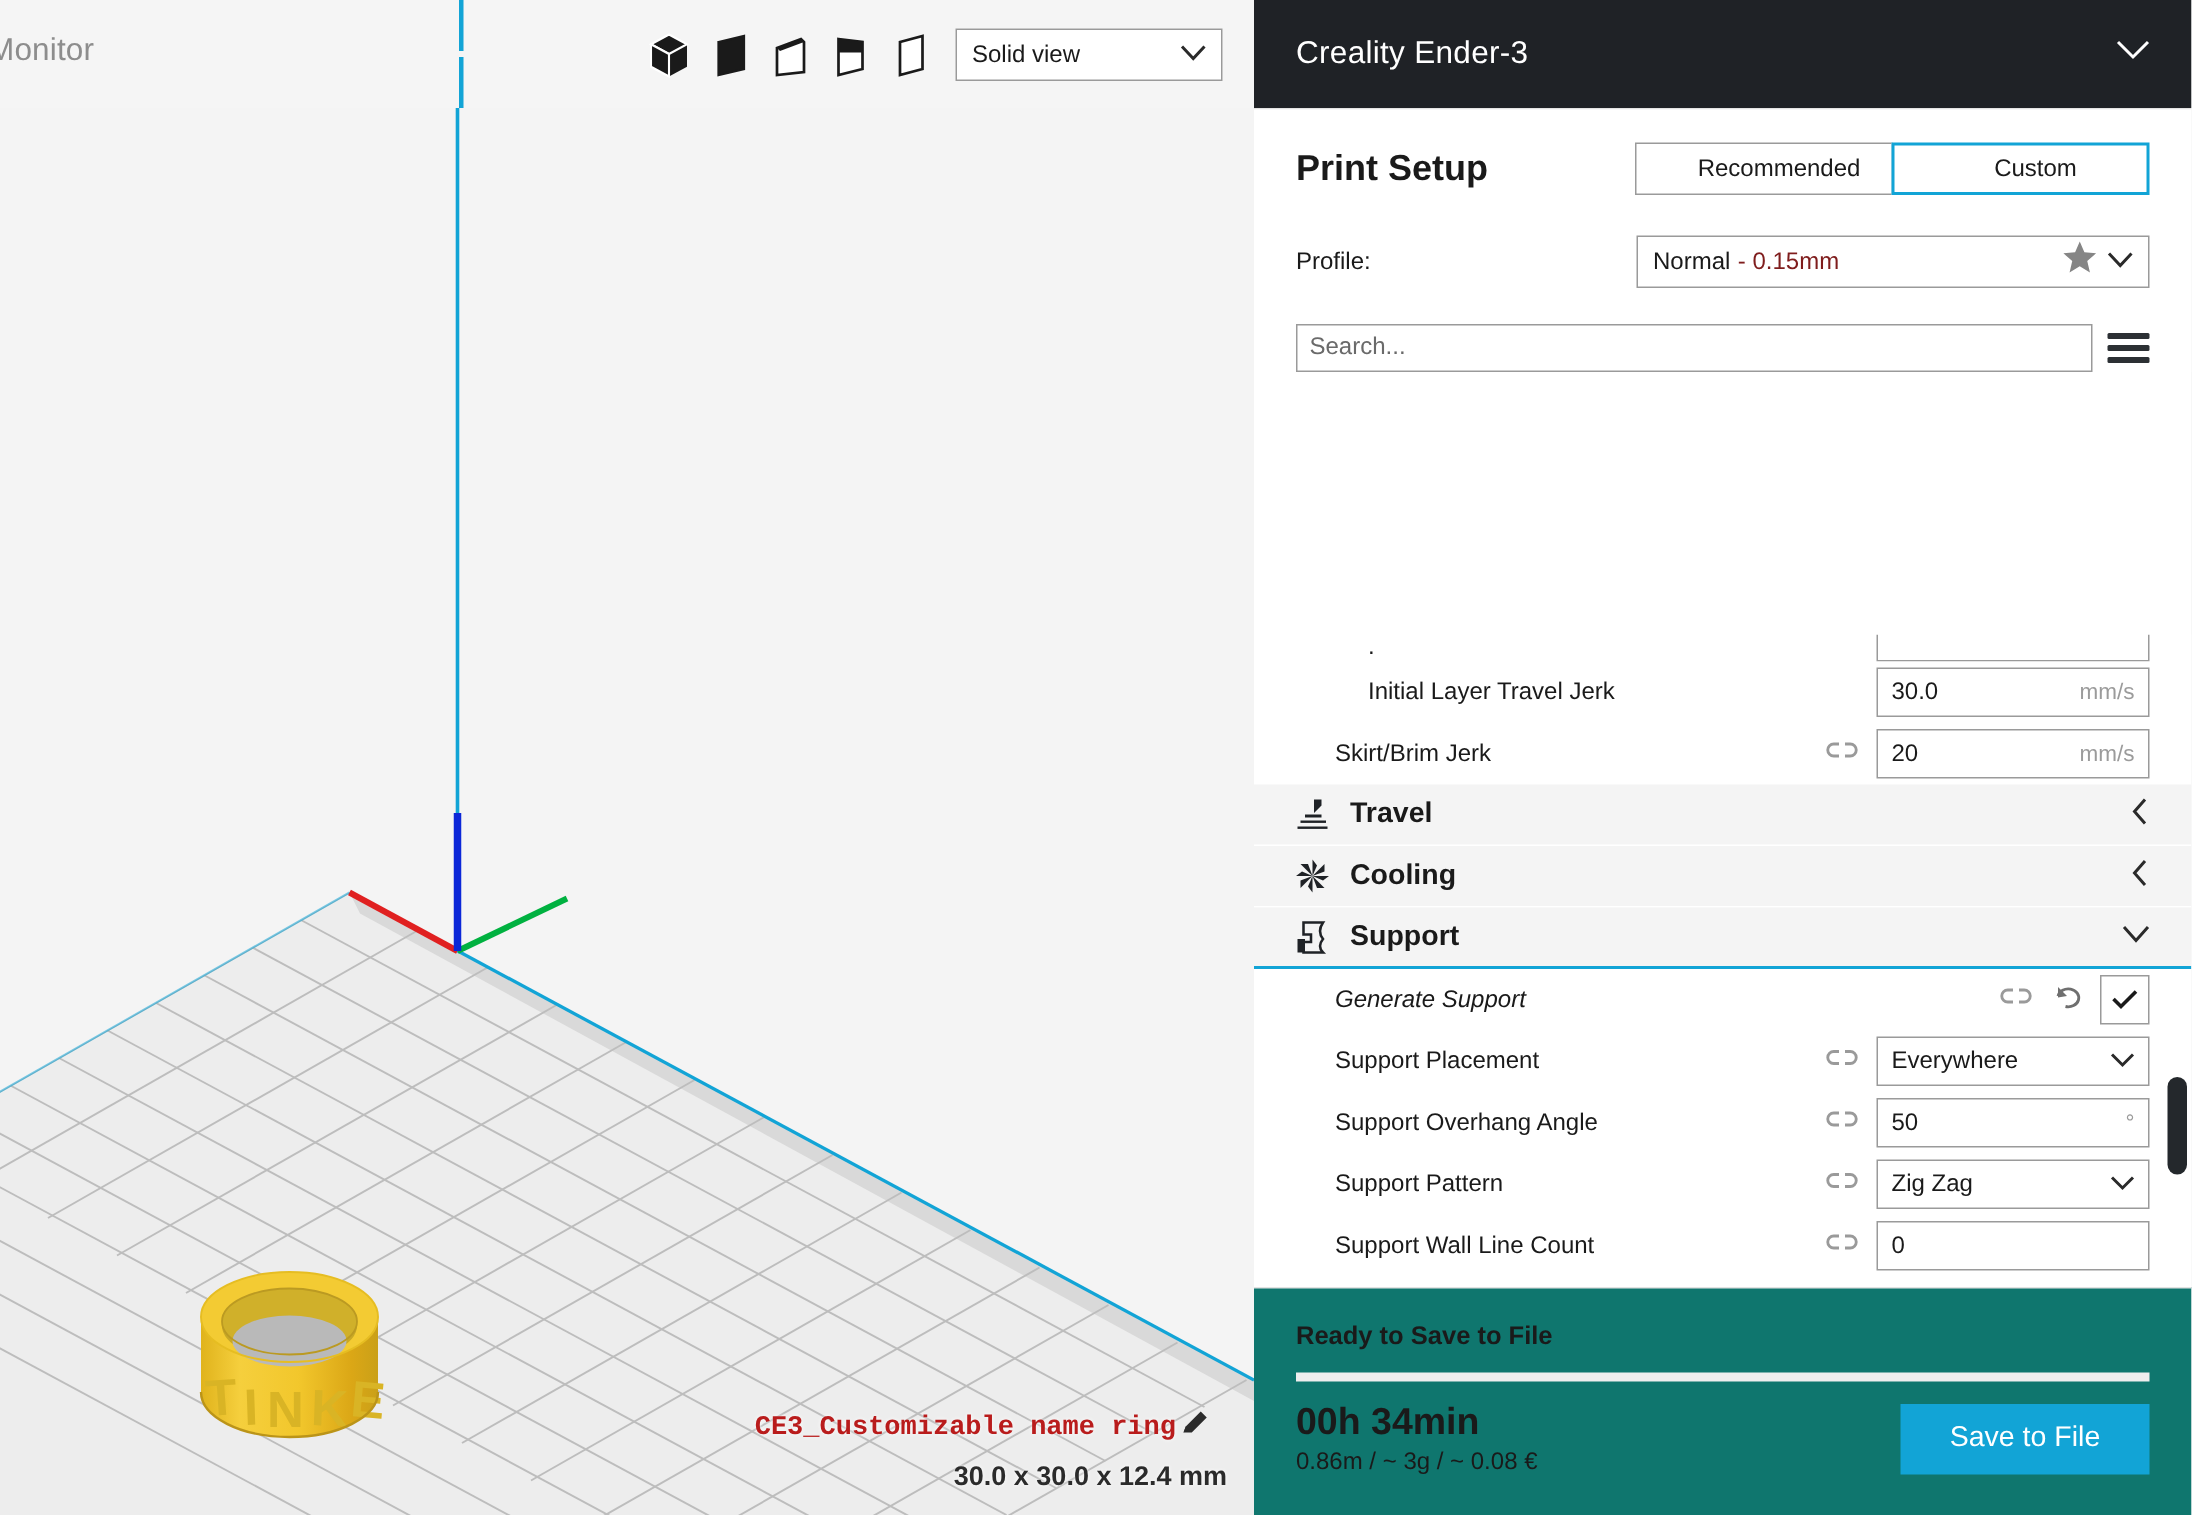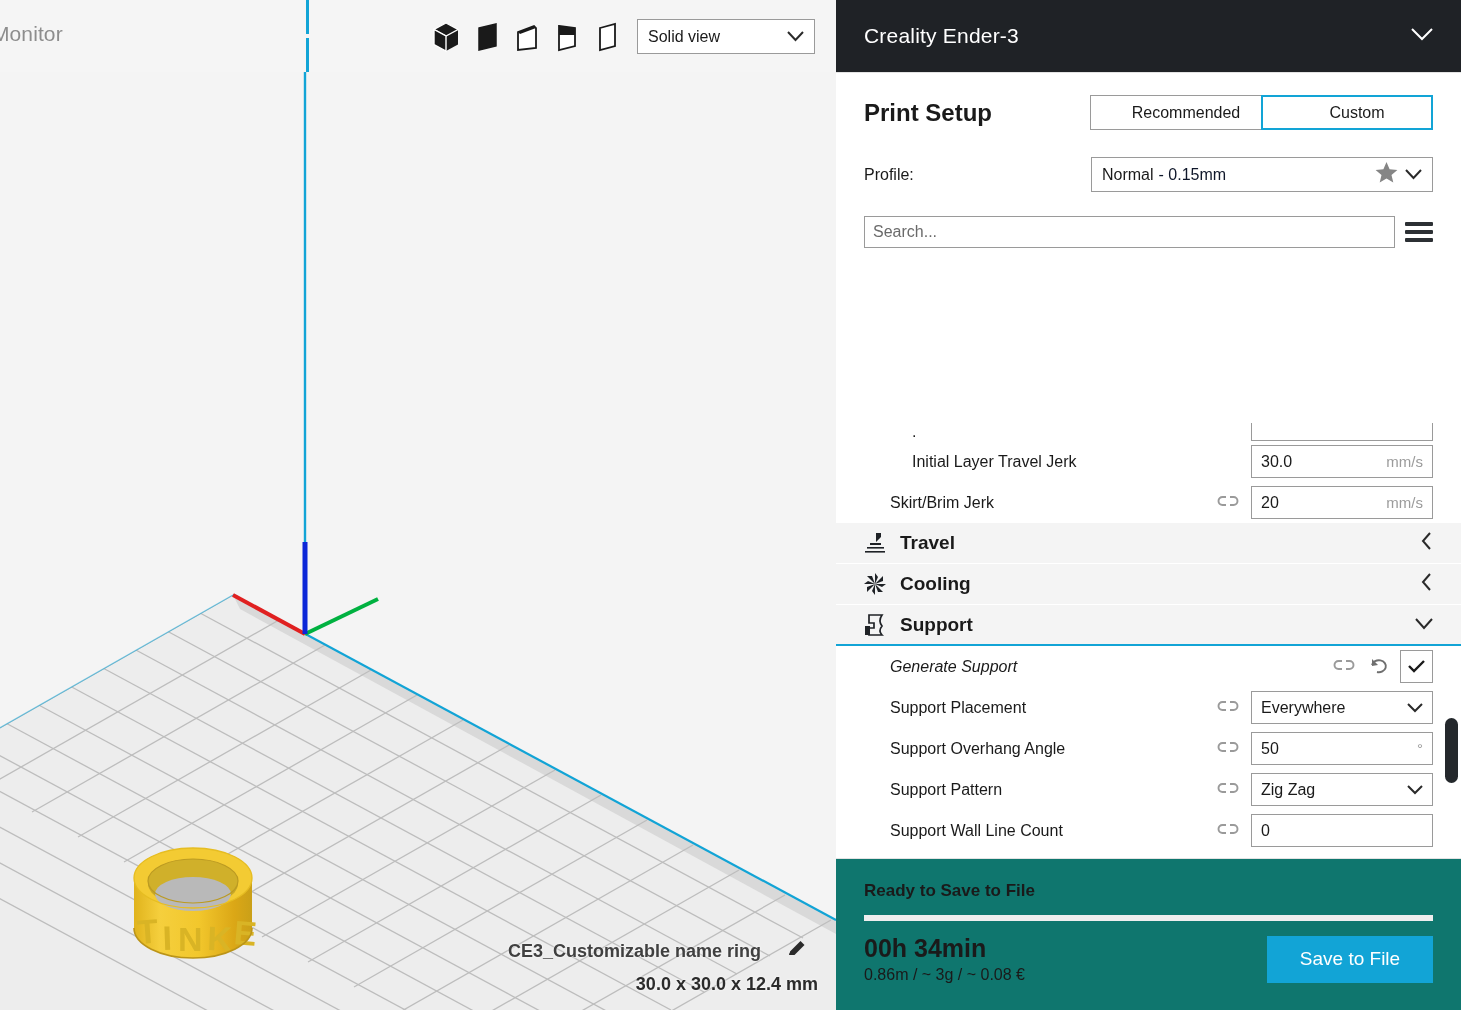--- a/index.html
+++ b/index.html
@@ -44,23 +44,24 @@
     font-size:16px; color:#1a1a1a;
   }
   .view-select .chev { margin-left:auto; }
 
   
   .plate-wrap { position:absolute; left:0; top:72px; width:836px; height:938px; }
   .plate-svg { position:absolute; left:0; top:0; }
 
   .model-label {
     position:absolute; right:28px; top:866px;
-    font-size:18px; color:#404040; font-weight:700;
-    display:flex; align-items:center; gap:25px;
+    font-size:18px; color:#b91c1c; font-weight:700;
+    display:flex; align-items:center; gap:2px;
     text-shadow:0 0 3px rgba(255,255,255,.9);
+    font-family:Liberation Mono, monospace;
   }
   .model-dims {
     position:absolute; right:18px; top:902px;
     font-size:18px; color:#2b2b2b; font-weight:700;
     text-shadow:0 0 3px rgba(255,255,255,.9);
   }
 
   
   .panel {
     position:absolute; left:836px; top:0; width:625px; height:1010px;
@@ -103,21 +104,21 @@
     border:2px solid #12a4d6; margin-left:-1px; z-index:2;
   }
 
   .profile-row { display:flex; align-items:center; margin-top:27px; }
   .profile-label { font-size:16px; color:#1a1a1a; width:227px; }
   .profile-select {
     flex:1; height:35px; border:1px solid #9a9a9a; background:#fff;
     display:flex; align-items:center; padding:0 10px; font-size:16px;
   }
   .profile-name { color:#1a1a1a; }
-  .profile-sub { color:#0f172a; margin-left:5px; }
+  .profile-sub { color:#7f1d1d; margin-left:5px; }
   .profile-icons { margin-left:auto; display:flex; align-items:center; gap:6px; }
 
   .search-row { display:flex; align-items:center; margin-top:24px; gap:10px; }
   .search-input {
     flex:1; height:32px; border:1px solid #9a9a9a; background:#fff;
     display:flex; align-items:center; padding:0 8px;
     font-size:16px; color:#6a6a6a;
   }
   .hamburger { width:28px; display:flex; flex-direction:column; gap:4px; cursor:pointer; }
   .hamburger i { display:block; height:4px; background:#2c3034; border-radius:1px; }

